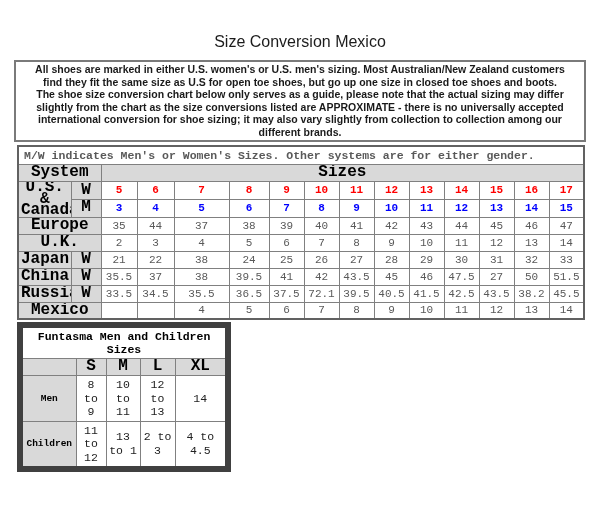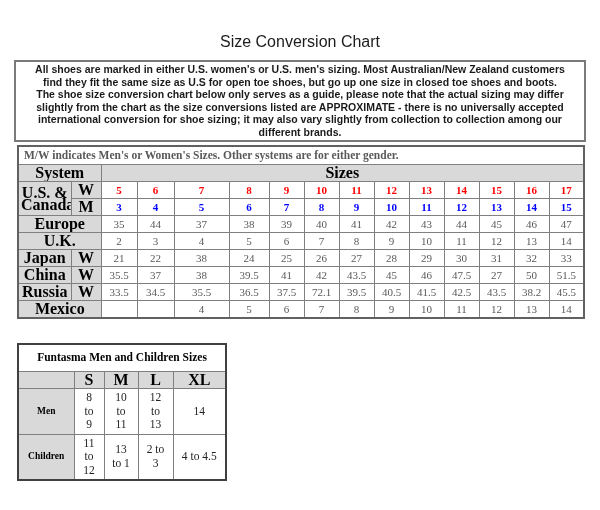--- a/index.html
+++ b/index.html
@@ -20,21 +20,21 @@
     padding: 1px 18px;
     margin: 0 0 3px 0;
   }
   .intro-box p {
     margin: 0; font-size: 10.5px; font-weight: bold; color: #1a1a1a;
     text-align: center; line-height: 12.6px;
   }
 
   table {
     border-collapse: collapse; table-layout: fixed;
-    font-family: Liberation Serif, serif;
+    font-family: Liberation Mono, monospace;
     empty-cells: show;
     padding-left: 28px;
   }
   .main-table {
     width: 566px; margin-left: 3px;
     border: 2px solid #616161;
   }
   .main-table td, .funtasma-table td {
     border: 1px solid var(--border, #808080);
     text-align: center; vertical-align: middle;
@@ -50,40 +50,40 @@
   }
   td.hdr {
     background: var(--header-bg, #d9d9d9);
     font-weight: bold; color: #000000;
     font-size: 16px; line-height: 11.5px;
   }
   td.val { font-size: 11px; color: var(--data-text, #595959); }
   td.val.strong { font-weight: bold; }
 
   .funtasma-table {
-    width: 208px; margin: 24px 0 0 3px;
-    border: 2px solid #404040;
+    width: 208px; margin: 2px 0 0 3px;
+    border: 6px solid #404040;
   }
   td.ftitle {
     background: #ffffff; font-weight: bold; color: #000000;
     font-size: 11.5px; line-height: 13px; padding: 2px; height: 28px;
   }
   .funtasma-table td.hdr { height: 17px; }
   .funtasma-table td.flabel { font-size: 9.5px; }
   td.fval {
     font-size: 11.5px; color: #222222; line-height: 13.5px;
     padding: 2px 1px; white-space: pre-line;
   }
 </style>
 </head>
 <body>
 
 <div class="page">
 
-  <h1 class="doc-title">Size Conversion Chart</h1>
+  <h1 class="doc-title">Size Conversion Mexico</h1>
 
   <div class="intro-box">
     <p>All shoes are marked in either U.S. women's or U.S. men's sizing. Most Australian/New Zealand customers find they fit the same size as U.S for open toe shoes, but go up one size in closed toe shoes and boots. The shoe size conversion chart below only serves as a guide, please note that the actual sizing may differ slightly from the chart as the size conversions listed are APPROXIMATE - there is no universally accepted international conversion for shoe sizing; it may also vary slightly from collection to collection among our different brands.</p>
   </div>
 
   <table class="main-table">
     <colgroup>
       <col style="width:53px">
         <col style="width:30px">
       <col style="width:36px">

